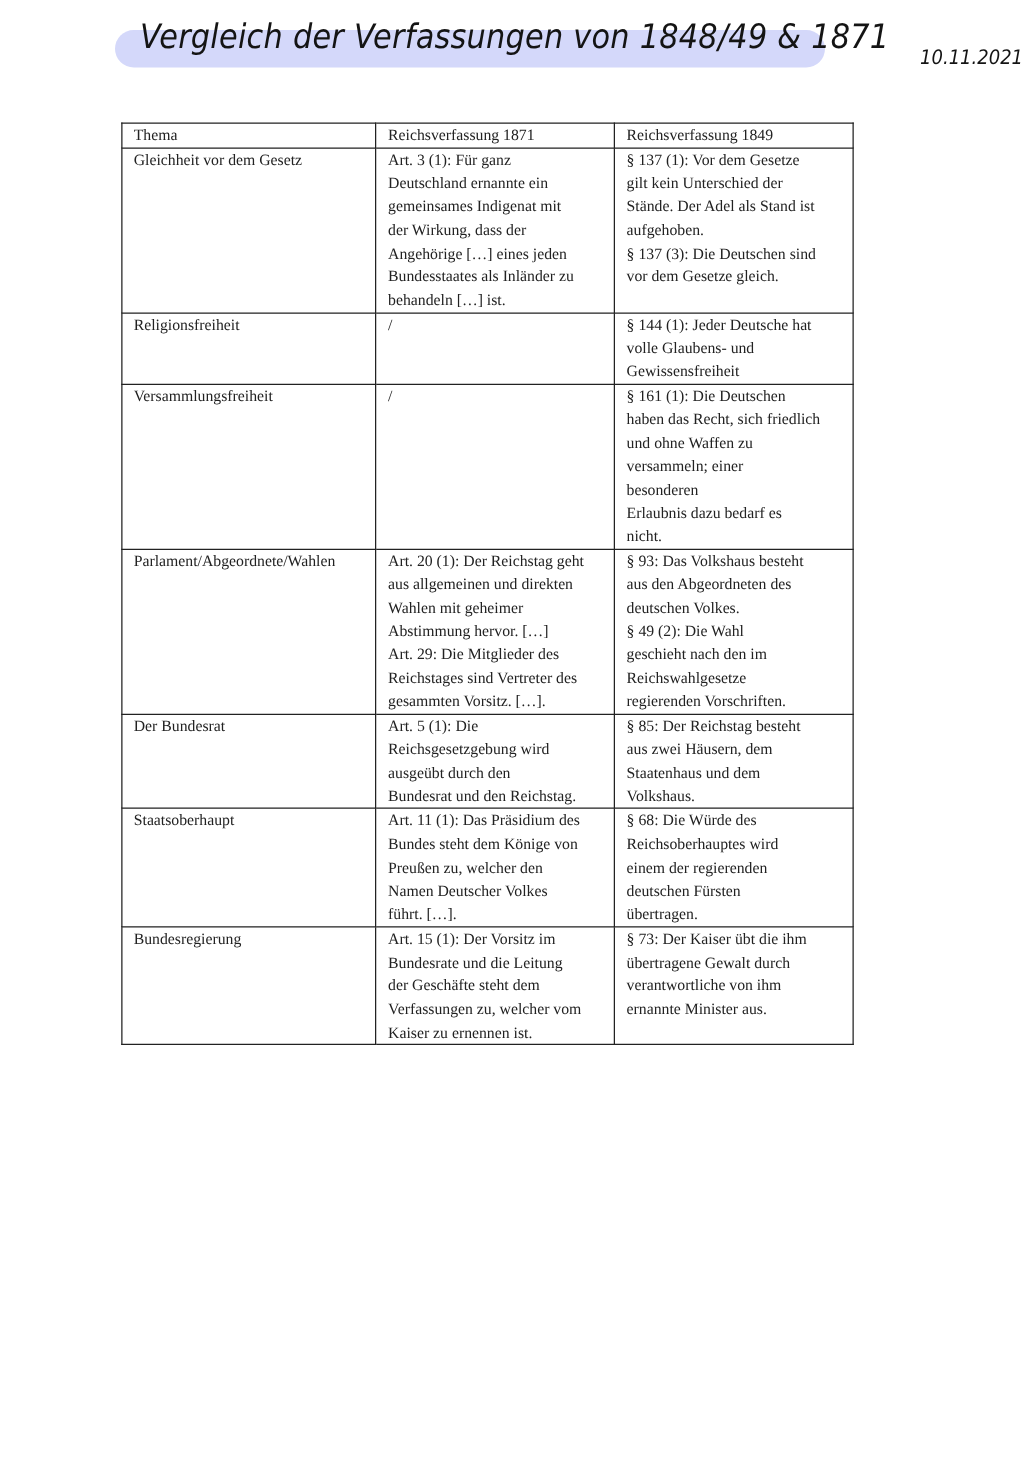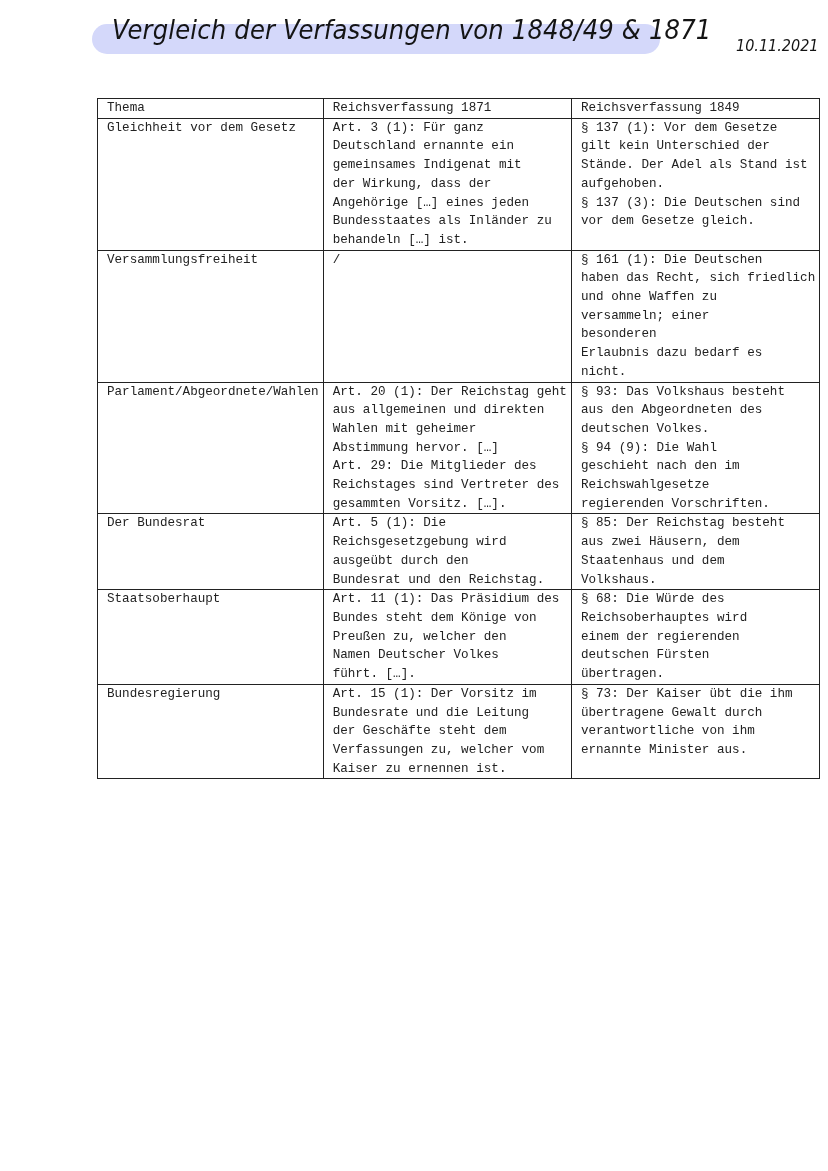--- a/index.html
+++ b/index.html
@@ -22,21 +22,21 @@
     }
     .date {
       position: absolute; left: 736px; top: 36px;
       font-family: "DejaVu Sans", sans-serif; font-style: italic;
       font-size: 16px; color: #141414; white-space: nowrap;
       transform: scaleX(0.9); transform-origin: left top;
     }
     table.cmp {
       position: absolute; left: 97px; top: 98px;
       border-collapse: collapse; width: 586px;
-      font-family: Liberation Mono, monospace; font-size: 12.6px;
+      font-family: Liberation Serif, serif; font-size: 12.6px;
       line-height: 18.7px; color: #222;
     }
     table.cmp td {
       border: 1.5px solid #222; vertical-align: top;
       padding: 0 4px 0 9px;
     }
     table.cmp col.c1 { width: 222px; }
     table.cmp col.c2 { width: 204px; }
     table.cmp col.c3 { width: 205px; }
     .cell-line { display: block; white-space: nowrap; }
@@ -74,20 +74,31 @@
         <td>
           <span class="cell-line">§ 137 (1): Vor dem Gesetze</span>
           <span class="cell-line">gilt kein Unterschied der</span>
           <span class="cell-line">Stände. Der Adel als Stand ist</span>
           <span class="cell-line">aufgehoben.</span>
           <span class="cell-line">§ 137 (3): Die Deutschen sind</span>
           <span class="cell-line">vor dem Gesetze gleich.</span>
         </td>
       </tr>
       <tr>
+        <td>Religionsfreiheit</td>
+        <td>
+          <span class="cell-line">/</span>
+        </td>
+        <td>
+          <span class="cell-line">§ 144 (1): Jeder Deutsche hat</span>
+          <span class="cell-line">volle Glaubens- und</span>
+          <span class="cell-line">Gewissensfreiheit</span>
+        </td>
+      </tr>
+      <tr>
         <td>Versammlungsfreiheit</td>
         <td>
           <span class="cell-line">/</span>
         </td>
         <td>
           <span class="cell-line">§ 161 (1): Die Deutschen</span>
           <span class="cell-line">haben das Recht, sich friedlich</span>
           <span class="cell-line">und ohne Waffen zu</span>
           <span class="cell-line">versammeln; einer</span>
           <span class="cell-line">besonderen</span>
@@ -103,21 +114,21 @@
           <span class="cell-line">Wahlen mit geheimer</span>
           <span class="cell-line">Abstimmung hervor. […]</span>
           <span class="cell-line">Art. 29: Die Mitglieder des</span>
           <span class="cell-line">Reichstages sind Vertreter des</span>
           <span class="cell-line">gesammten Vorsitz. […].</span>
         </td>
         <td>
           <span class="cell-line">§ 93: Das Volkshaus besteht</span>
           <span class="cell-line">aus den Abgeordneten des</span>
           <span class="cell-line">deutschen Volkes.</span>
-          <span class="cell-line">§ 94 (9): Die Wahl</span>
+          <span class="cell-line">§ 49 (2): Die Wahl</span>
           <span class="cell-line">geschieht nach den im</span>
           <span class="cell-line">Reichswahlgesetze</span>
           <span class="cell-line">regierenden Vorschriften.</span>
         </td>
       </tr>
       <tr>
         <td>Der Bundesrat</td>
         <td>
           <span class="cell-line">Art. 5 (1): Die</span>
           <span class="cell-line">Reichsgesetzgebung wird</span>

